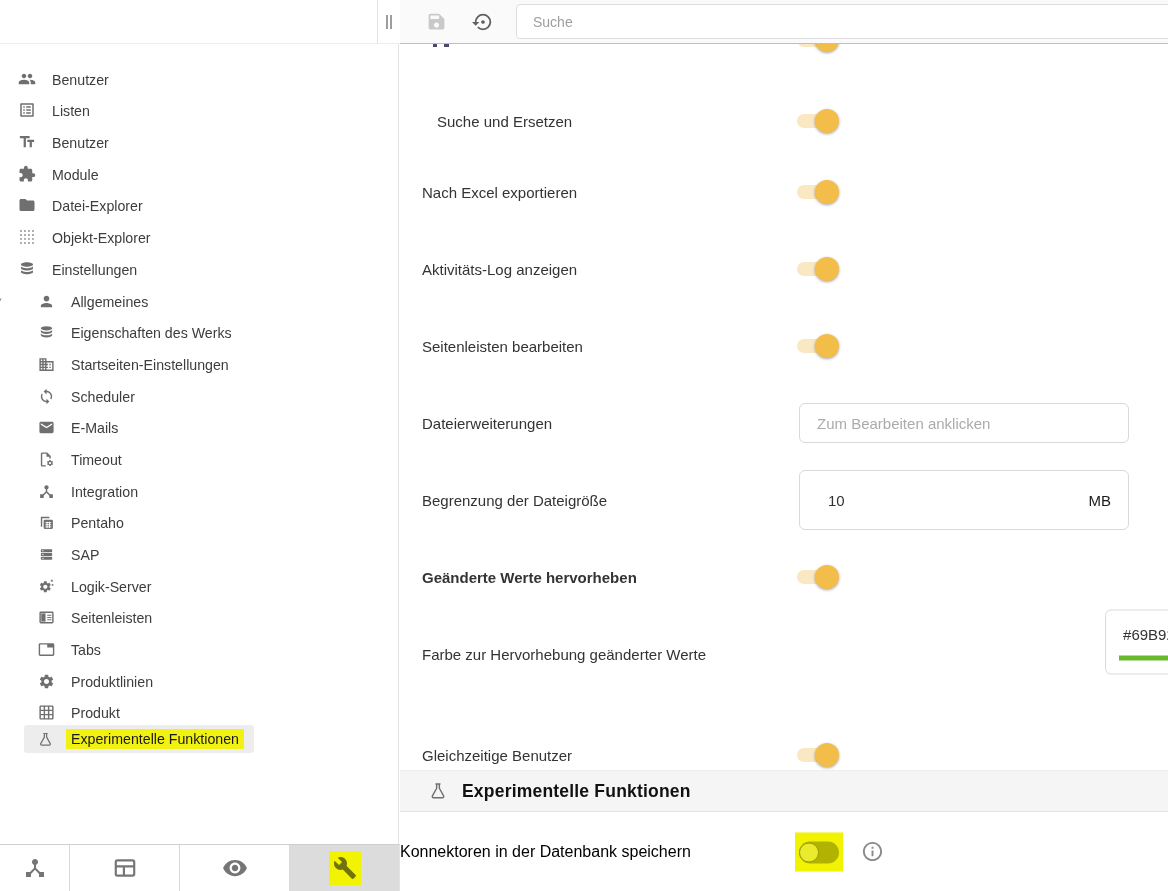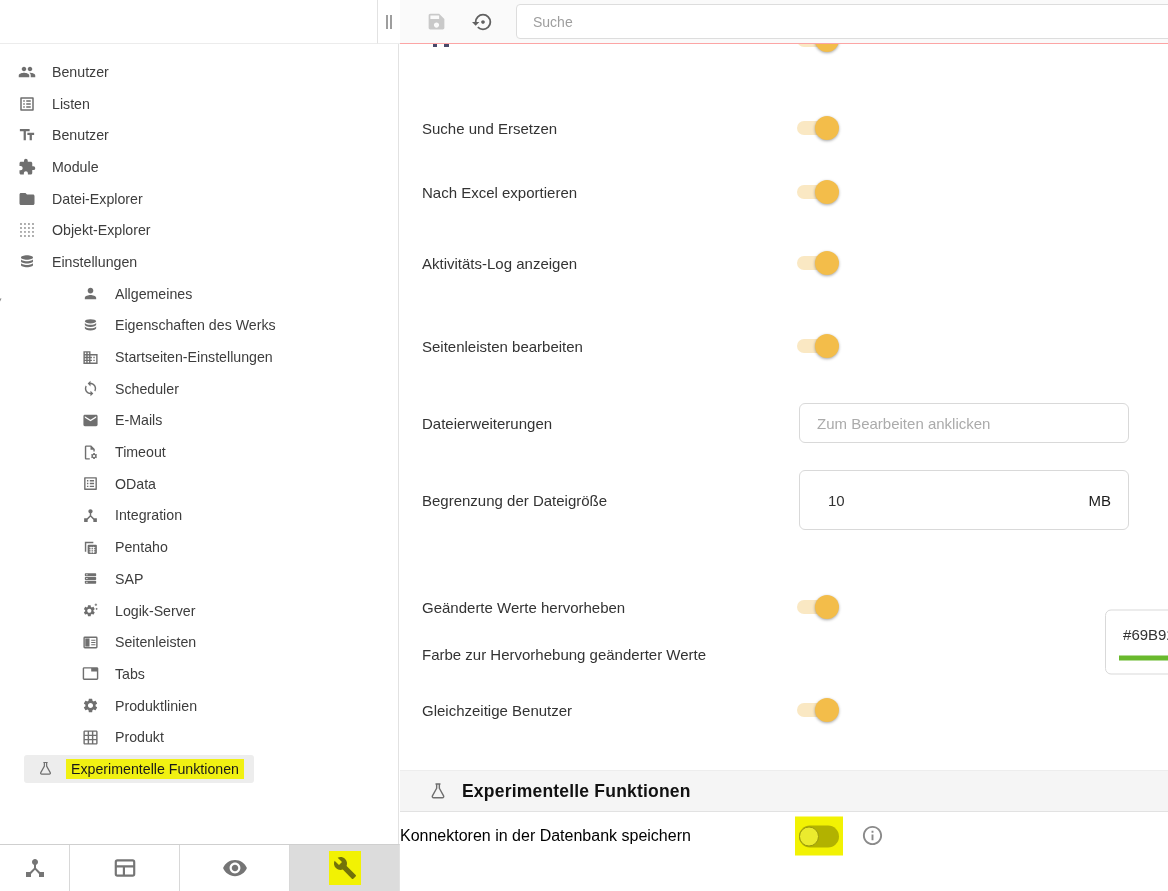--- a/index.html
+++ b/index.html
@@ -14,22 +14,22 @@
   .toolbar{flex:1;height:43px;background:#fafafa;border-bottom:2px solid #fca5a5;display:flex;align-items:center;padding-left:25px;}
   .tool-btn{border:none;background:none;padding:0;margin:0;width:22px;height:22px;display:flex;align-items:center;justify-content:center;cursor:pointer;}
   .tool-btn + .tool-btn{margin-left:25px;}
   .search-input{margin-left:22px;flex:1;margin-right:-8px;height:33px;border:1px solid #ddd;border-radius:4px;background:#fff;
     padding:0 16px;font-size:14px;color:#444;outline:none;font-family:inherit;}
   .search-input::placeholder{color:#9e9e9e;}
 
   
   .sidebar{position:absolute;left:0;top:44px;width:399px;bottom:46px;border-right:1px solid #e2e2e2;background:#fff;overflow:hidden;padding-top:12px;box-sizing:border-box;}
   .expander{position:absolute;left:-4px;top:250px;width:12px;height:12px;color:#8a8a8a;font-size:11px;}
-  .nav-item{height:31.7px;display:flex;align-items:center;gap:16px;padding-left:18px;cursor:pointer;color:#3d3d3d;font-size:14.2px;white-space:nowrap;}
-  .nav-item.indent{padding-left:38px;margin-left:44px;}
+  .nav-item{height:31.7px;display:flex;align-items:flex-end;gap:16px;padding-left:18px;cursor:pointer;color:#3d3d3d;font-size:14.2px;white-space:nowrap;}
+  .nav-item.indent{padding-left:38px;}
   .nav-item svg{flex:0 0 auto;}
   .nav-item.hl-row{padding-left:0;}
   .hl-pill{margin-left:24px;height:28px;display:flex;align-items:center;gap:12px;background:#ededed;border-radius:3px;padding:0 10px 0 13px;width:fit-content;}
   .hl-pill .label{background:#f1f112;padding:2px 5px;color:#1a1a1a;}
 
   
   .bottom-tabs{position:absolute;left:0;bottom:0;width:399px;height:46px;border-top:1px solid #cfcfcf;border-right:1px solid #e2e2e2;display:flex;background:#fff;}
   .btab{height:46px;display:flex;align-items:center;justify-content:center;border-right:1px solid #d8d8d8;cursor:pointer;box-sizing:border-box;}
   .btab:nth-child(1){width:70px;}
   .btab:nth-child(2){width:110px;}
@@ -54,21 +54,21 @@
   .ph{color:#ababab;}
   .unit{margin-left:auto;color:#1c1c1c;}
   .color-box{position:relative;}
   .color-box .cval{margin-bottom:16px;}
   .swatch-bar{position:absolute;left:13px;right:13px;bottom:13px;height:5px;background:#69b92d;}
 
   .section-band{position:absolute;top:726px;left:0;right:0;height:42px;background:#f5f5f5;border-top:1px solid #ededed;border-bottom:1px solid #e2e2e2;
     display:flex;align-items:center;padding-left:28px;gap:14px;box-sizing:border-box;}
   .section-band .stitle{font-size:17.5px;font-weight:700;color:#111;letter-spacing:.2px;}
 
-  .exp-row{position:absolute;left:0;right:0;top:770px;height:44px;display:flex;align-items:center;}
+  .exp-row{position:absolute;left:0;right:0;top:786px;height:44px;display:flex;align-items:center;}
   .hl-box{position:absolute;left:395px;top:50%;transform:translateY(-50%);width:48px;height:39px;background:#f2f203;display:flex;align-items:center;justify-content:center;}
   .pill-toggle{position:relative;width:40px;height:22px;cursor:pointer;}
   .pill-toggle .ptrack{position:absolute;inset:0;border-radius:11px;background:#b2b200;}
   .pill-toggle .pthumb{position:absolute;left:0;top:1px;width:20px;height:20px;border-radius:50%;background:#ebeb2e;border:1px solid #99990f;box-sizing:border-box;}
   .info-btn{position:absolute;left:460px;top:50%;transform:translateY(-50%);border:none;background:none;padding:0;width:24px;height:24px;cursor:pointer;}
 </style>
 </head>
 <body>
 
 <div class="app">
@@ -197,26 +197,20 @@
     </div>
 
     <div class="nav-item indent">
       <svg width="17" height="17" viewBox="0 0 24 24" fill="#6f6f6f">
         <path d="M13 2H6c-1.1 0-2 .9-2 2v16c0 1.1.9 2 2 2h5v-2H6V4h6v4h4v2.5h2V7l-5-5z"></path>
         <path transform="translate(11.6,11.6) scale(0.45)" d="M19.14 12.94c.04-.3.06-.61.06-.94 0-.32-.02-.64-.07-.94l2.03-1.58a.49.49 0 0 0 .12-.61l-1.92-3.32c-.12-.22-.37-.29-.59-.22l-2.39.96c-.5-.38-1.03-.7-1.62-.94l-.36-2.54a.484.484 0 0 0-.48-.41h-3.84c-.24 0-.43.17-.47.41l-.36 2.54c-.59.24-1.13.57-1.62.94l-2.39-.96c-.22-.08-.47 0-.59.22L2.74 8.87c-.12.21-.08.47.12.61l2.03 1.58c-.05.3-.09.63-.09.94s.02.64.07.94l-2.03 1.58a.49.49 0 0 0-.12.61l1.92 3.32c.12.22.37.29.59.22l2.39-.96c.5.38 1.03.7 1.62.94l.36 2.54c.05.24.24.41.48.41h3.84c.24 0 .44-.17.47-.41l.36-2.54c.59-.24 1.13-.56 1.62-.94l2.39.96c.22.08.47 0 .59-.22l1.92-3.32c.12-.22.07-.47-.12-.61l-2.01-1.58zM12 15.6c-1.98 0-3.6-1.62-3.6-3.6s1.62-3.6 3.6-3.6 3.6 1.62 3.6 3.6-1.62 3.6-3.6 3.6z"></path>
       </svg>
       <span class="label">Timeout</span>
     </div>
 
-    <div class="nav-item indent">
-      <svg width="17" height="17" viewBox="0 0 24 24" fill="#6f6f6f">
-          <path d="M19 5v14H5V5h14m1.1-2H3.9c-.5 0-.9.4-.9.9v16.2c0 .4.4.9.9.9h16.2c.4 0 .9-.5.9-.9V3.9c0-.5-.5-.9-.9-.9zM11 7h6v2h-6V7zm0 4h6v2h-6v-2zm0 4h6v2h-6v-2zM7 7h2v2H7V7zm0 4h2v2H7v-2zm0 4h2v2H7v-2z"></path>
-        </svg>
-      <span class="label">OData</span>
-    </div>
 
     <div class="nav-item indent">
       <svg width="17" height="17" viewBox="0 0 24 24" fill="#6f6f6f">
           <path d="M17 16l-4-4V8.82C14.16 8.4 15 7.3 15 6c0-1.66-1.34-3-3-3S9 4.34 9 6c0 1.3.84 2.4 2 2.82V12l-4 4H3v5h5v-3.05l4-4.2 4 4.2V21h5v-5h-4z"></path>
         </svg>
       <span class="label">Integration</span>
     </div>
 
     <div class="nav-item indent">
       <svg width="17" height="17" viewBox="0 0 24 24" fill="#6f6f6f">
@@ -317,37 +311,37 @@
 
   <main class="content">
 
     <span class="frag" style="left:33px;width:4px;"></span>
     <span class="frag" style="left:44px;width:5px;"></span>
     <span class="toggle on clipped">
         <span class="track"></span>
         <span class="thumb"></span>
       </span>
 
-    <div class="row" style="top:64px;">
+    <div class="row" style="top:57px;padding-left:15px;">
       <span class="rlabel">Suche und Ersetzen</span>
       <span class="toggle on">
           <span class="track"></span>
           <span class="thumb"></span>
         </span>
     </div>
 
     <div class="row" style="top:128px;">
       <span class="rlabel">Nach Excel exportieren</span>
       <span class="toggle on">
           <span class="track"></span>
           <span class="thumb"></span>
         </span>
     </div>
 
-    <div class="row" style="top:199px;">
+    <div class="row" style="top:205px;">
       <span class="rlabel">Aktivitäts-Log anzeigen</span>
       <span class="toggle on">
           <span class="track"></span>
           <span class="thumb"></span>
         </span>
     </div>
 
     <div class="row" style="top:282px;">
       <span class="rlabel">Seitenleisten bearbeiten</span>
       <span class="toggle on">
@@ -364,37 +358,37 @@
     </div>
 
     <div class="row" style="top:436px;">
       <span class="rlabel">Begrenzung der Dateigröße</span>
       <div class="input-box h60">
         <span>10</span>
         <span class="unit">MB</span>
       </div>
     </div>
 
-    <div class="row" style="top:543px;">
+    <div class="row" style="top:513px;font-weight:bold;">
       <span class="rlabel">Geänderte Werte hervorheben</span>
       <span class="toggle on">
           <span class="track"></span>
           <span class="thumb"></span>
         </span>
     </div>
 
     <div class="row" style="top:590px;">
       <span class="rlabel">Farbe zur Hervorhebung geänderter Werte</span>
       <div class="input-box h65 color-box">
         <span class="cval">#69B92D</span>
         <span class="swatch-bar"></span>
       </div>
     </div>
 
-    <div class="row" style="top:646px;text-align:right;">
+    <div class="row" style="top:691px;text-align:right;">
       <span class="rlabel">Gleichzeitige Benutzer</span>
       <span class="toggle on">
           <span class="track"></span>
           <span class="thumb"></span>
         </span>
     </div>
 
     <div class="section-band">
       <svg width="20" height="20" viewBox="0 0 24 24">
           <path d="M9.6 3.5h4.8M10.4 3.5v5.2L5.3 17.8c-.55 1.05.2 2.2 1.35 2.2h10.7c1.15 0 1.9-1.15 1.35-2.2L13.6 8.7V3.5" fill="none" stroke="#6f6f6f" stroke-width="1.7" stroke-linecap="round" stroke-linejoin="round"></path>

